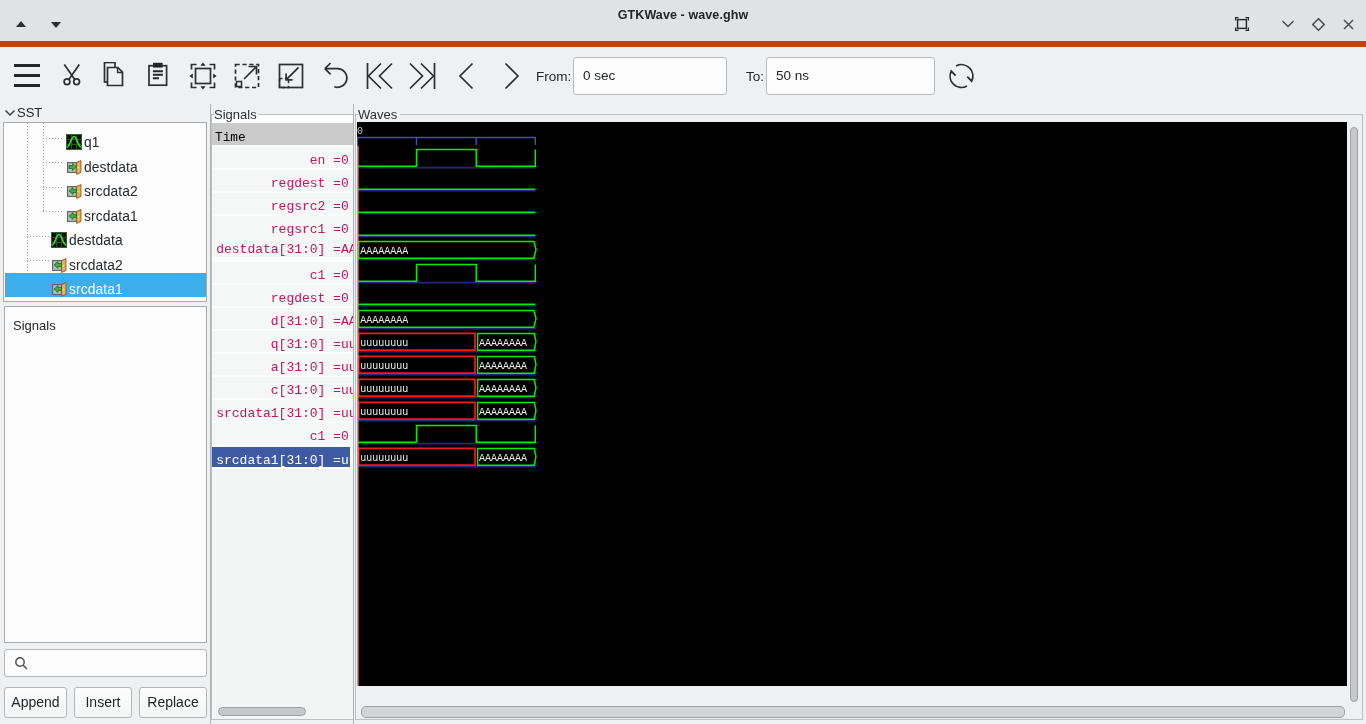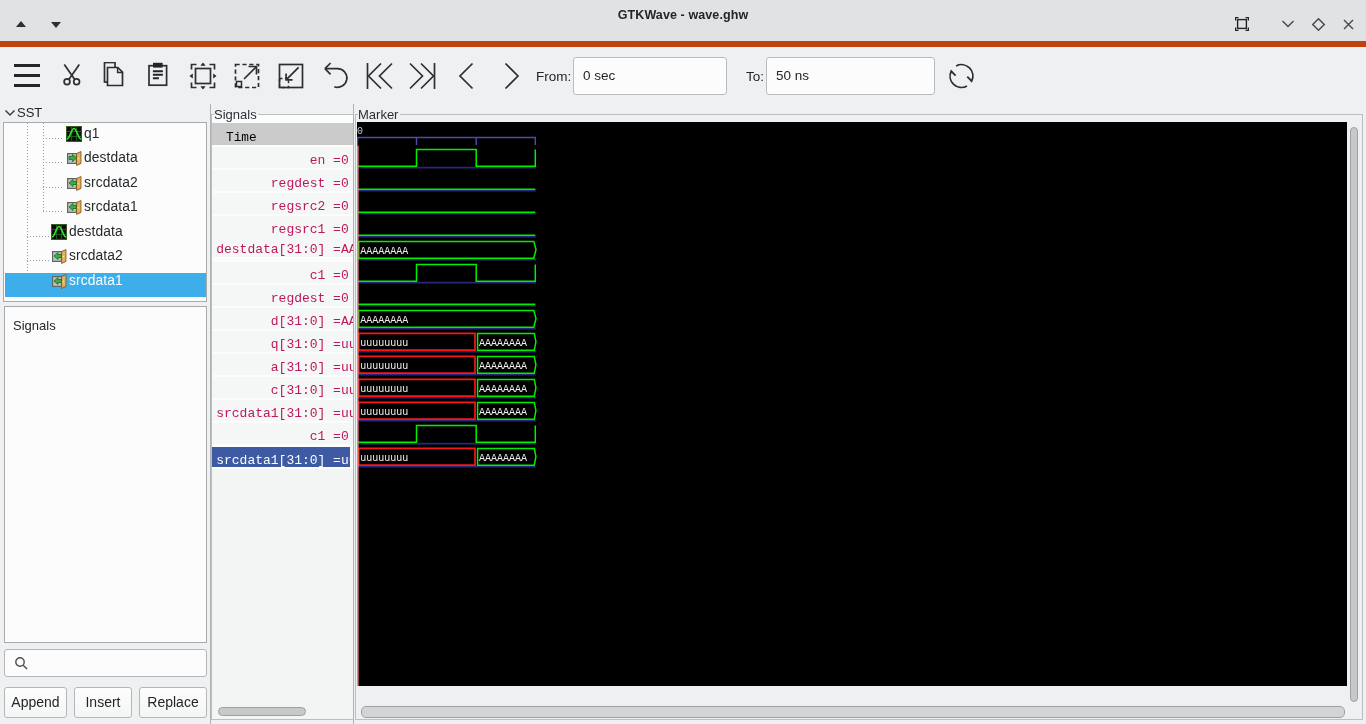--- a/index.html
+++ b/index.html
@@ -24,42 +24,42 @@
   line-height:36px; padding-left:9px; }
 
 
 .vdiv { position:absolute; width:1px; background:#b0b3b5; }
 .box  { position:absolute; background:#fcfcfc; border:1px solid #a8abad; }
 .frame { position:absolute; border:1px solid #bcbfc1; border-top:none; }
 .flbl { position:absolute; z-index:5; font-size:13px; color:#2c3034; background:transparent; }
 .fline { position:absolute; height:1px; background:#bcbfc1; }
 
 
-.trow { position:absolute; left:1px; width:202px; height:24.5px; display:flex; align-items:flex-start; }
+.trow { position:absolute; left:1px; width:202px; height:24.5px; display:flex; align-items:flex-end; }
 .trow.tsel { background:#3daee9; }
 .tlb { font-size:13.8px; letter-spacing:0.1px; color:#252a2e; margin-left:2px; white-space:pre; }
 .tsel .tlb { color:#fdfdfd; }
 .tic { display:inline-flex; }
 .ti { display:block; }
 .dotv { position:absolute; width:1px; background-image:repeating-linear-gradient(to bottom,#9da0a2 0 1px,transparent 1px 3px); }
 .doth { position:absolute; height:1px; background-image:repeating-linear-gradient(to right,#9da0a2 0 1px,transparent 1px 3px); }
 
 
 #midpanel { position:absolute; left:212px; top:115px; width:141px; height:604px;
   background:#f3f4f4; overflow:hidden; }
 #midwhite { position:absolute; left:0; top:0px; width:141px; height:354px; background:#fbfcfc; }
 .srow { position:absolute; left:0px; width:141px; height:21px; background:#f5f6f6;
   font-family:"Liberation Mono", monospace; font-size:13px; color:#be185d; line-height:21px; white-space:pre; }
 .srow span { top:3px; }
 .srow .nm { position:absolute; left:0; width:113.4px; text-align:right; display:block; }
 .srow .vl { position:absolute; left:121.10000000000001px; }
 .srow.sel { background:#3e5aa2; color:#fdfdfd; height:20px; width:138px; }
 #timebar { position:absolute; left:0px; top:8px; width:141px; height:21.5px;
   background:#cbcbcb; font-family:"Liberation Mono", monospace; font-size:12.8px;
-  color:#000; line-height:29px; padding-left:14px; }
+  color:#000; line-height:29px; padding-left:3px; }
 
 
 .sbh { position:absolute; border-radius:5px; background:#c6c8ca; border:1px solid #9ea1a3; }
 
 
 .btn { position:absolute; top:687px; height:31px; background:linear-gradient(#fdfdfd,#f4f5f5);
   border:1px solid #b4b7b9; border-radius:3px; font-size:14px; color:#232629;
   text-align:center; line-height:29px; }
 </style></head>
 <body>
@@ -284,21 +284,21 @@
 <div class="srow" style="top:216px"><span class="nm">q[31:0]</span><span class="vl">=uuuuuuuu</span></div>
 <div class="srow" style="top:239px"><span class="nm">a[31:0]</span><span class="vl">=uuuuuuuu</span></div>
 <div class="srow" style="top:262px"><span class="nm">c[31:0]</span><span class="vl">=uuuuuuuu</span></div>
 <div class="srow" style="top:285px"><span class="nm">srcdata1[31:0]</span><span class="vl">=uuuuuuuu</span></div>
 <div class="srow" style="top:308px"><span class="nm">c1</span><span class="vl">=0</span></div>
 <div class="srow sel" style="top:332px"><span class="nm">srcdata1[31:0]</span><span class="vl">=uuuuuuuu</span></div>
 </div>
 <div class="sbh" style="left:218px;top:707px;width:88px;height:9px"></div>
 
 <div class="frame" style="left:355px;top:115px;width:1008px;height:605px"></div>
-<div class="flbl" style="left:358px;top:107px">Marker</div>
+<div class="flbl" style="left:358px;top:107px">Waves</div>
 <div class="fline" style="left:400px;top:114px;width:963px"></div>
 <div class="fline" style="left:355px;top:114px;width:3px"></div>
 <svg width="990" height="564" viewBox="0 0 990 564" style="position:absolute;left:357px;top:122px;background:#000">
 <text x="0.0" y="12" font-family="Liberation Mono, monospace" font-size="10" fill="#c9caca">0</text>
 <path d="M 0.5 23 V 15.5 H 178.29999999999995 V 23 M 59.5 15.5 V 23 M 119.19999999999999 15.5 V 23" stroke="#4d4da8" stroke-width="1.4" fill="none"></path>
 <line x1="-0.19999999999999996" y1="45.6" x2="178.79999999999995" y2="45.6" stroke="#26267d" stroke-width="1.7"></line>
 <path d="M -0.19999999999999996 44.2 H 59.5 V 27.4 H 119.19999999999999 V 44.2 H 178.29999999999995 V 27.4" stroke="#00f000" stroke-width="1.5" fill="none"></path>
 <line x1="-0.19999999999999996" y1="68.6" x2="178.79999999999995" y2="68.6" stroke="#26267d" stroke-width="1.7"></line>
 <path d="M -0.19999999999999996 67.2 H 178.29999999999995" stroke="#00f000" stroke-width="1.5" fill="none"></path>
 <line x1="-0.19999999999999996" y1="91.6" x2="178.79999999999995" y2="91.6" stroke="#26267d" stroke-width="1.7"></line>

